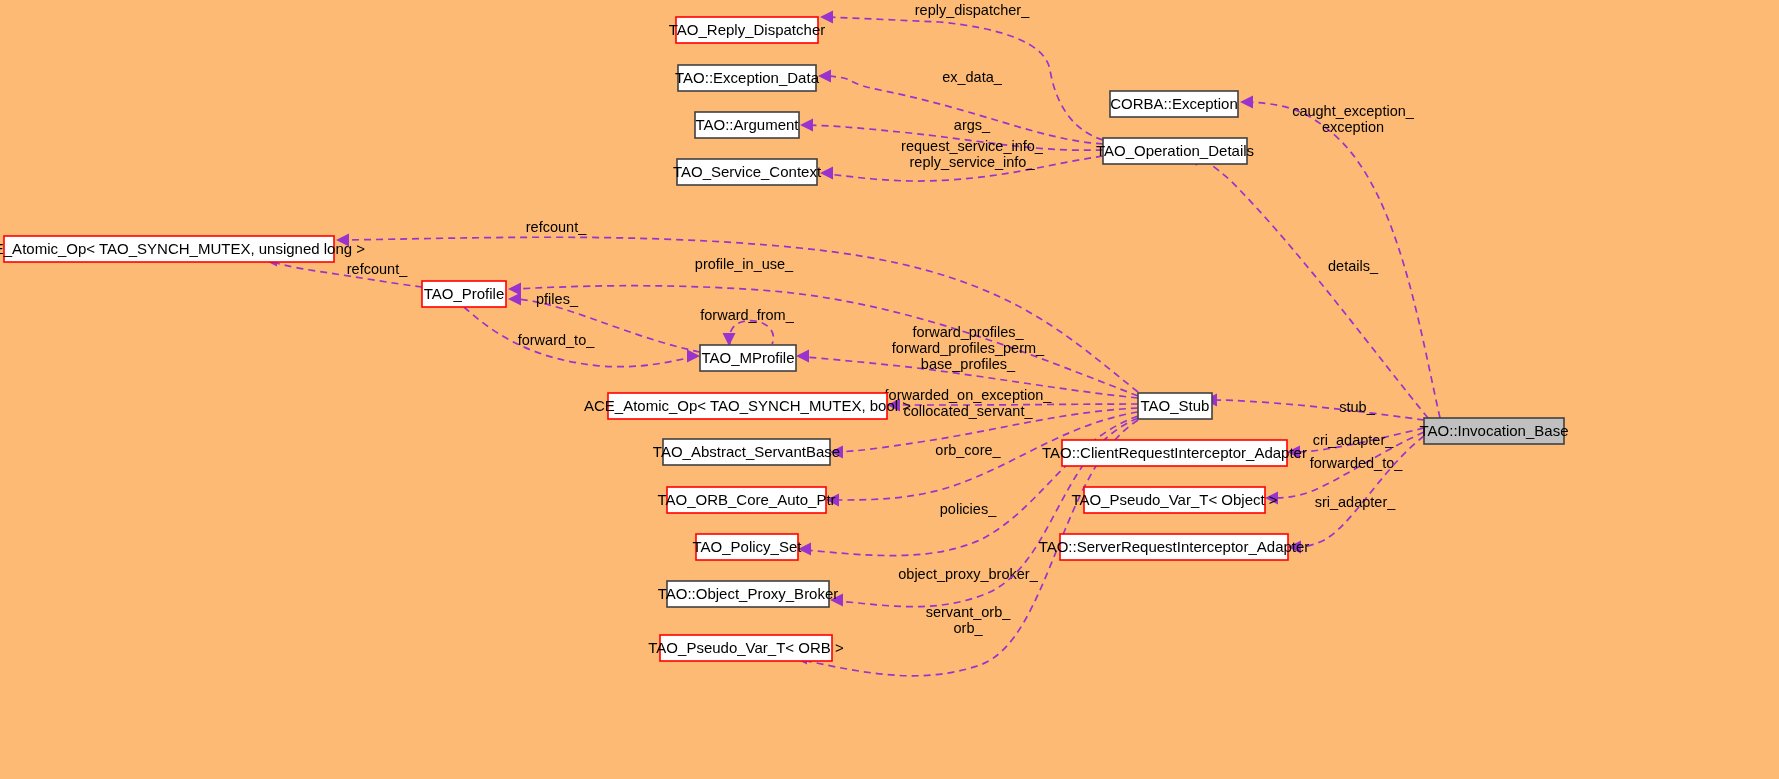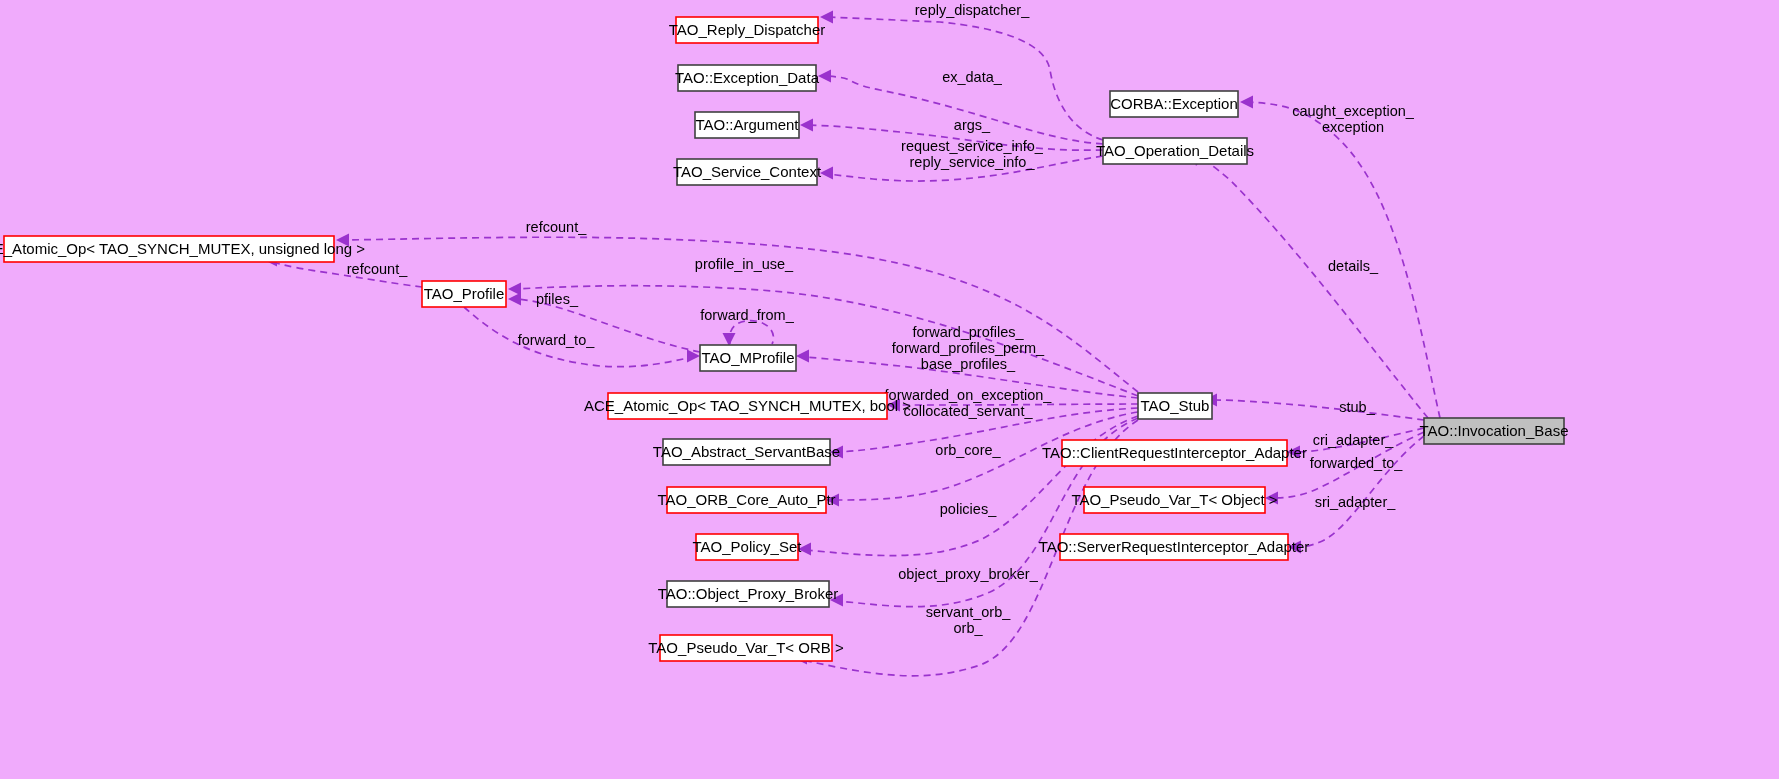--- a/index.html
+++ b/index.html
@@ -1,17 +1,17 @@
 <!DOCTYPE html>
 <html><head>
 <meta charset="utf-8">
 <style>
   html,body{margin:0;padding:0;background:#ffffff;}
   body{font-family:"Liberation Sans","DejaVu Sans",sans-serif;}
-  #stage{position:relative;width:1779px;height:779px;background:#f0abfc;overflow:hidden;}
+  #stage{position:relative;width:1779px;height:779px;background:#fdba74;overflow:hidden;}
   svg{position:absolute;left:0;top:0;width:1779px;height:779px;}
   .nodeLabel{font-size:15px;fill:#000;dominant-baseline:middle;text-anchor:middle;font-family:"Liberation Sans","DejaVu Sans",sans-serif;}
   .edgeLabel{font-size:14.5px;fill:#000;dominant-baseline:middle;text-anchor:middle;font-family:"Liberation Sans","DejaVu Sans",sans-serif;}
   .nbox{fill:#ffffff;}
   .nbox-black{stroke:#404040;stroke-width:1.6;}
   .nbox-red{stroke:#ff0000;stroke-width:1.6;}
   .nbox-cur{fill:#c0c0c0;stroke:#404040;stroke-width:1.6;}
   .edge{fill:none;stroke:#9a32cd;stroke-width:1.7;stroke-dasharray:7 5;}
   .arrowhead{fill:#9a32cd;stroke:none;}
 </style>

